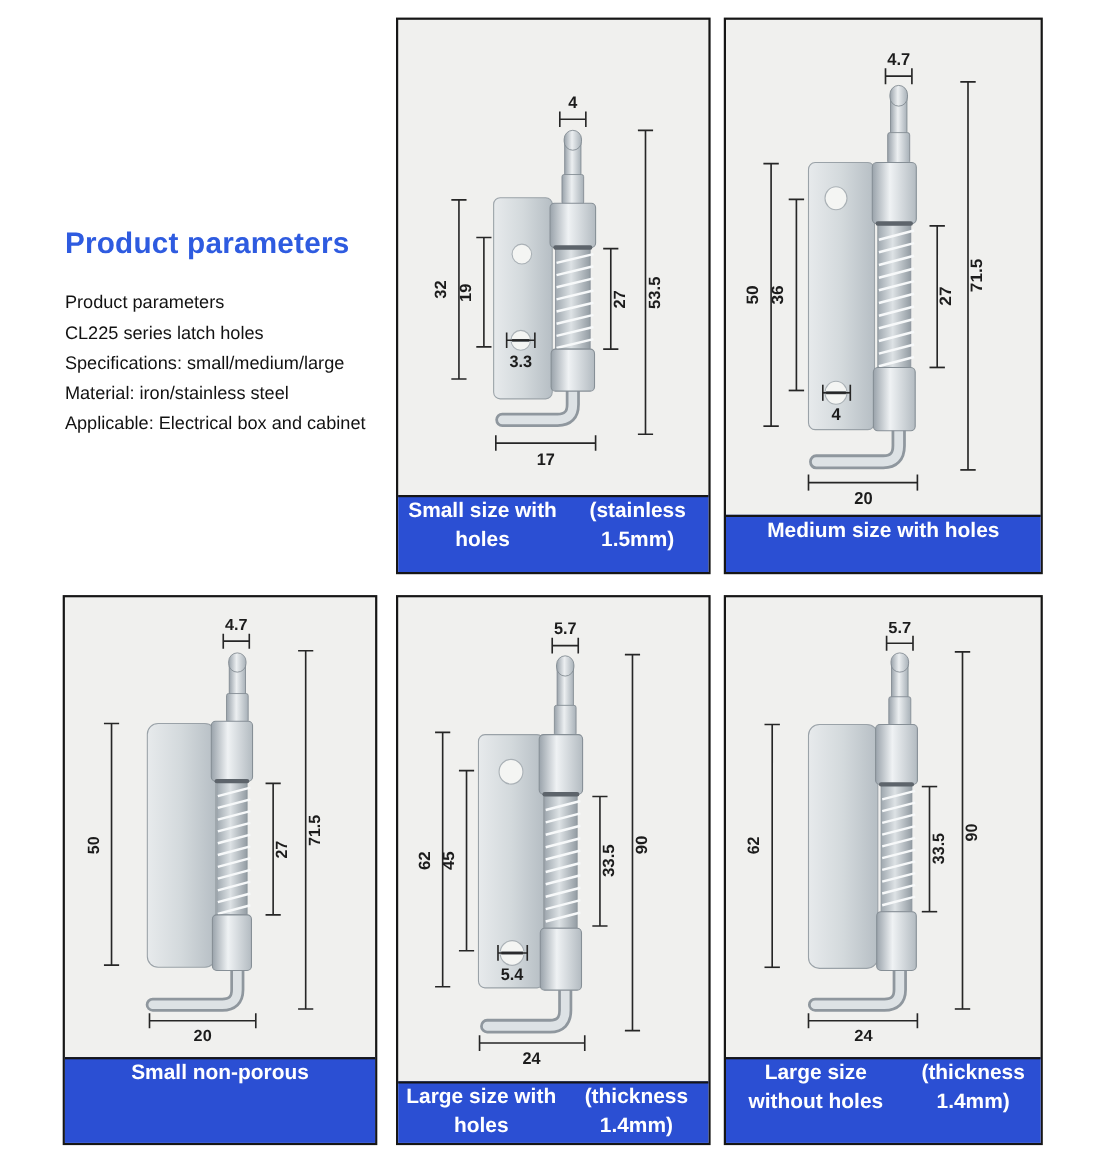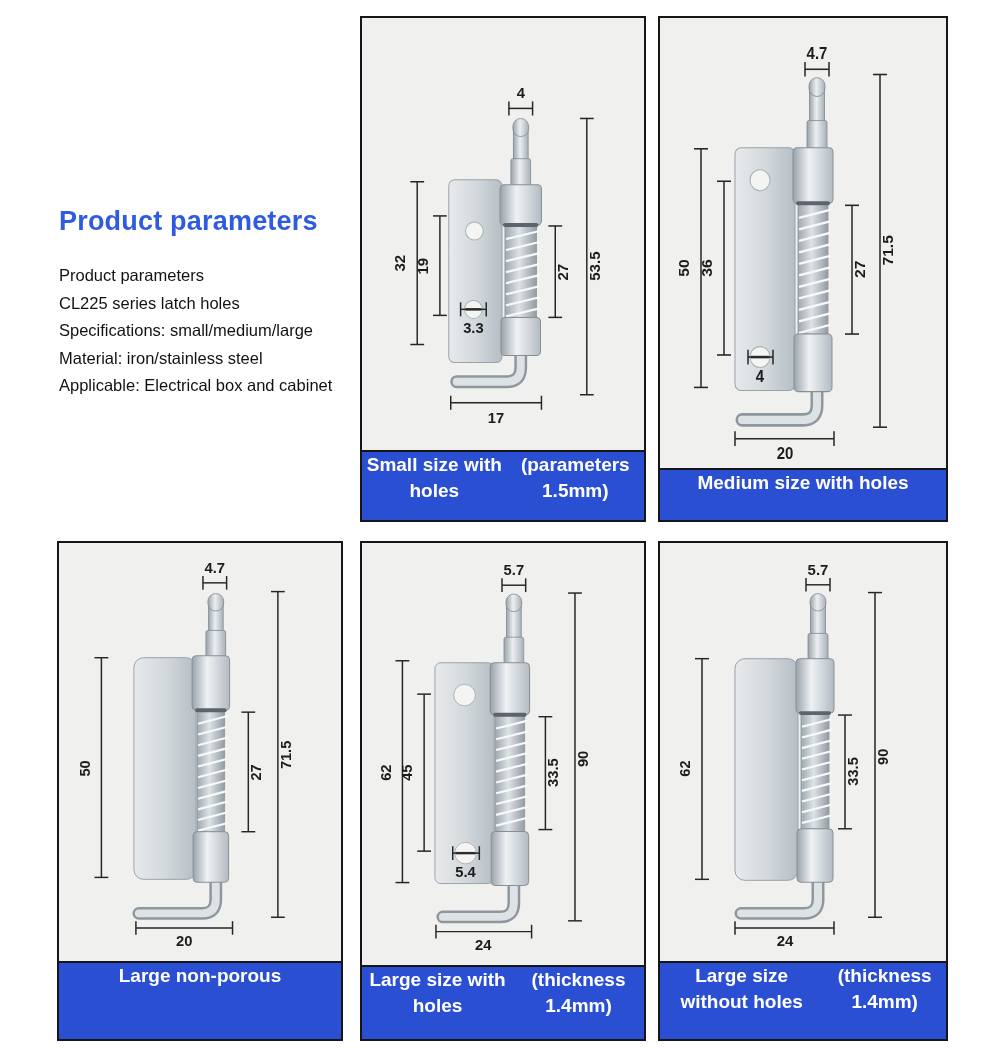--- a/index.html
+++ b/index.html
@@ -103,21 +103,21 @@
           <line x1="126" y1="283" x2="126" y2="297" stroke="#262626" stroke-width="1.5"></line>
           <text x="113" y="314" text-anchor="middle" font-size="15" font-weight="600" fill="#1c1c1c">3.3</text>
           <line x1="90" y1="383" x2="182" y2="383" stroke="#262626" stroke-width="1.5"></line>
           <line x1="90" y1="376" x2="90" y2="390" stroke="#262626" stroke-width="1.5"></line>
           <line x1="182" y1="376" x2="182" y2="390" stroke="#262626" stroke-width="1.5"></line>
           <text x="136" y="403" text-anchor="middle" font-size="15" font-weight="600" fill="#1c1c1c">17</text>
         </svg>
     </div>
     <div class="caption" style="height:70px">
       <div>Small size with holes</div>
-      <div>(parameters 1.5mm)</div>
+      <div>(stainless 1.5mm)</div>
     </div>
   </section>
 
   <section class="panel" style="left:658px;top:16px;width:290px;height:506px">
     <div class="diagram">
       <svg viewBox="0 0 286 430" preserveAspectRatio="none">
           <rect x="75" y="124" width="60" height="232" rx="6" fill="url(#gradPlate)" stroke="#9aa2a8" stroke-width="1"></rect>
           <circle cx="100" cy="155" r="10" fill="#f4f5f3" stroke="#aab1b6" stroke-width="1"></circle>
           <circle cx="100" cy="324" r="10" fill="#f4f5f3" stroke="#aab1b6" stroke-width="1"></circle>
           <line x1="91" y1="324" x2="109" y2="324" stroke="#3a3f44" stroke-width="2.5"></line>
@@ -216,21 +216,21 @@
           <line x1="146" y1="34" x2="146" y2="48" stroke="#262626" stroke-width="1.5"></line>
           <line x1="170" y1="34" x2="170" y2="48" stroke="#262626" stroke-width="1.5"></line>
           <text x="158" y="31" text-anchor="middle" font-size="15" font-weight="600" fill="#1c1c1c">4.7</text>
           <line x1="78" y1="396" x2="176" y2="396" stroke="#262626" stroke-width="1.5"></line>
           <line x1="78" y1="389" x2="78" y2="403" stroke="#262626" stroke-width="1.5"></line>
           <line x1="176" y1="389" x2="176" y2="403" stroke="#262626" stroke-width="1.5"></line>
           <text x="127" y="415" text-anchor="middle" font-size="15" font-weight="600" fill="#1c1c1c">20</text>
         </svg>
     </div>
     <div class="caption" style="height:78px">
-      <div>Large non-porous</div>
+      <div>Small non-porous</div>
     </div>
   </section>
 
   <section class="panel" style="left:360px;top:541px;width:286px;height:500px">
     <div class="diagram">
       <svg viewBox="0 0 286 430" preserveAspectRatio="none">
           <rect x="74" y="122" width="60" height="225" rx="6" fill="url(#gradPlate)" stroke="#9aa2a8" stroke-width="1"></rect>
           <circle cx="104" cy="155" r="11" fill="#f4f5f3" stroke="#aab1b6" stroke-width="1"></circle>
           <circle cx="105" cy="316" r="11" fill="#f4f5f3" stroke="#aab1b6" stroke-width="1"></circle>
           <line x1="95" y1="316" x2="115" y2="316" stroke="#3a3f44" stroke-width="2.5"></line>
@@ -276,21 +276,21 @@
           <line x1="92" y1="316" x2="119" y2="316" stroke="#262626" stroke-width="1.5"></line>
           <line x1="92" y1="309" x2="92" y2="323" stroke="#262626" stroke-width="1.5"></line>
           <line x1="119" y1="309" x2="119" y2="323" stroke="#262626" stroke-width="1.5"></line>
           <text x="105" y="340" text-anchor="middle" font-size="15" font-weight="600" fill="#1c1c1c">5.4</text>
           <line x1="75" y1="396" x2="172" y2="396" stroke="#262626" stroke-width="1.5"></line>
           <line x1="75" y1="389" x2="75" y2="403" stroke="#262626" stroke-width="1.5"></line>
           <line x1="172" y1="389" x2="172" y2="403" stroke="#262626" stroke-width="1.5"></line>
           <text x="123" y="415" text-anchor="middle" font-size="15" font-weight="600" fill="#1c1c1c">24</text>
         </svg>
     </div>
-    <div class="caption" style="height:74px">
+    <div class="caption" style="height:56px">
       <div>Large size with holes</div>
       <div>(thickness 1.4mm)</div>
     </div>
   </section>
 
   <section class="panel" style="left:658px;top:541px;width:290px;height:500px">
     <div class="diagram">
       <svg viewBox="0 0 286 430" preserveAspectRatio="none">
           <rect x="75" y="119" width="63" height="228" rx="10" fill="url(#gradPlate)" stroke="#9aa2a8" stroke-width="1"></rect>
           <rect x="150.5" y="60" width="15" height="59" fill="url(#gradPin)" stroke="#828b92" stroke-width="0.8"></rect>

